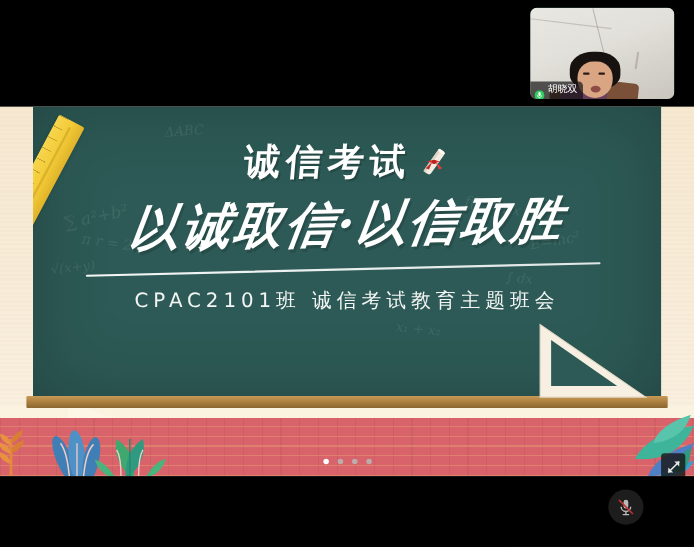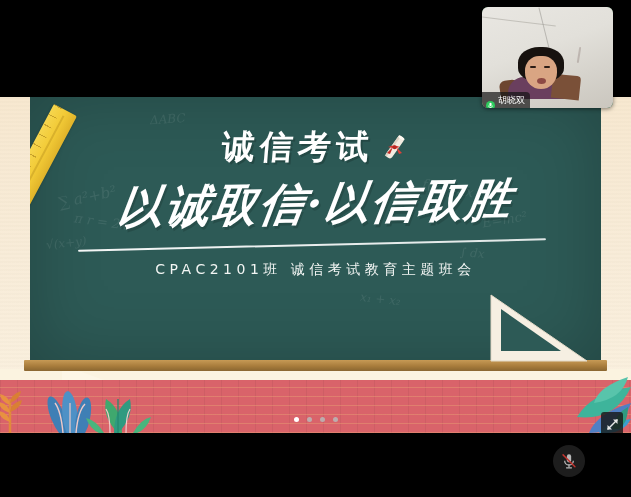--- a/index.html
+++ b/index.html
@@ -121,21 +121,21 @@
 
   .underline{
     position:absolute;left:48px;top:148px;width:468px;height:2px;
     background:linear-gradient(90deg,rgba(255,255,255,.95),rgba(255,255,255,.85));
     transform:rotate(-1.4deg);
     border-radius:2px;
   }
 
   .subtitle{
     position:absolute;left:0;top:165px;width:571px;text-align:center;
-    font-size:14px;color:#f2f5f3;letter-spacing:4.5px;white-space:nowrap;
+    font-size:18px;color:#f2f5f3;letter-spacing:4.5px;white-space:nowrap;
     font-family:"DejaVu Sans","Liberation Sans",sans-serif;
   }
   .datetext{
     position:absolute;left:0;top:211px;width:571px;text-align:center;
     font-size:11px;color:#e9efed;letter-spacing:4px;white-space:nowrap;
     font-family:"DejaVu Sans","Liberation Sans",sans-serif;
   }
 
   
   .plants{position:absolute;left:0;top:280px;width:631px;height:56px;pointer-events:none;}
@@ -151,21 +151,21 @@
 
   
   .expand-btn{
     position:absolute;left:601px;top:412px;width:22px;height:24px;
     background:rgba(25,25,25,.82);border-radius:3px;
     display:flex;align-items:center;justify-content:center;
   }
 
   
   .video-tile{
-    position:absolute;left:482px;top:7px;width:131px;height:101px;
+    position:absolute;left:482px;top:7px;width:131px;height:83px;
     border-radius:6px;overflow:hidden;background:#14532d;
     box-shadow:0 1px 4px rgba(0,0,0,.5);
   }
   .vroom{
     position:absolute;inset:0;
     background:linear-gradient(160deg,#e9e7e2 0%,#e2e0da 42%,#d6d3cc 70%,#cac6be 100%);
   }
   .vwall-line{
     position:absolute;left:62px;top:0;width:1px;height:46px;
     background:rgba(150,148,142,.55);transform:rotate(-14deg);

